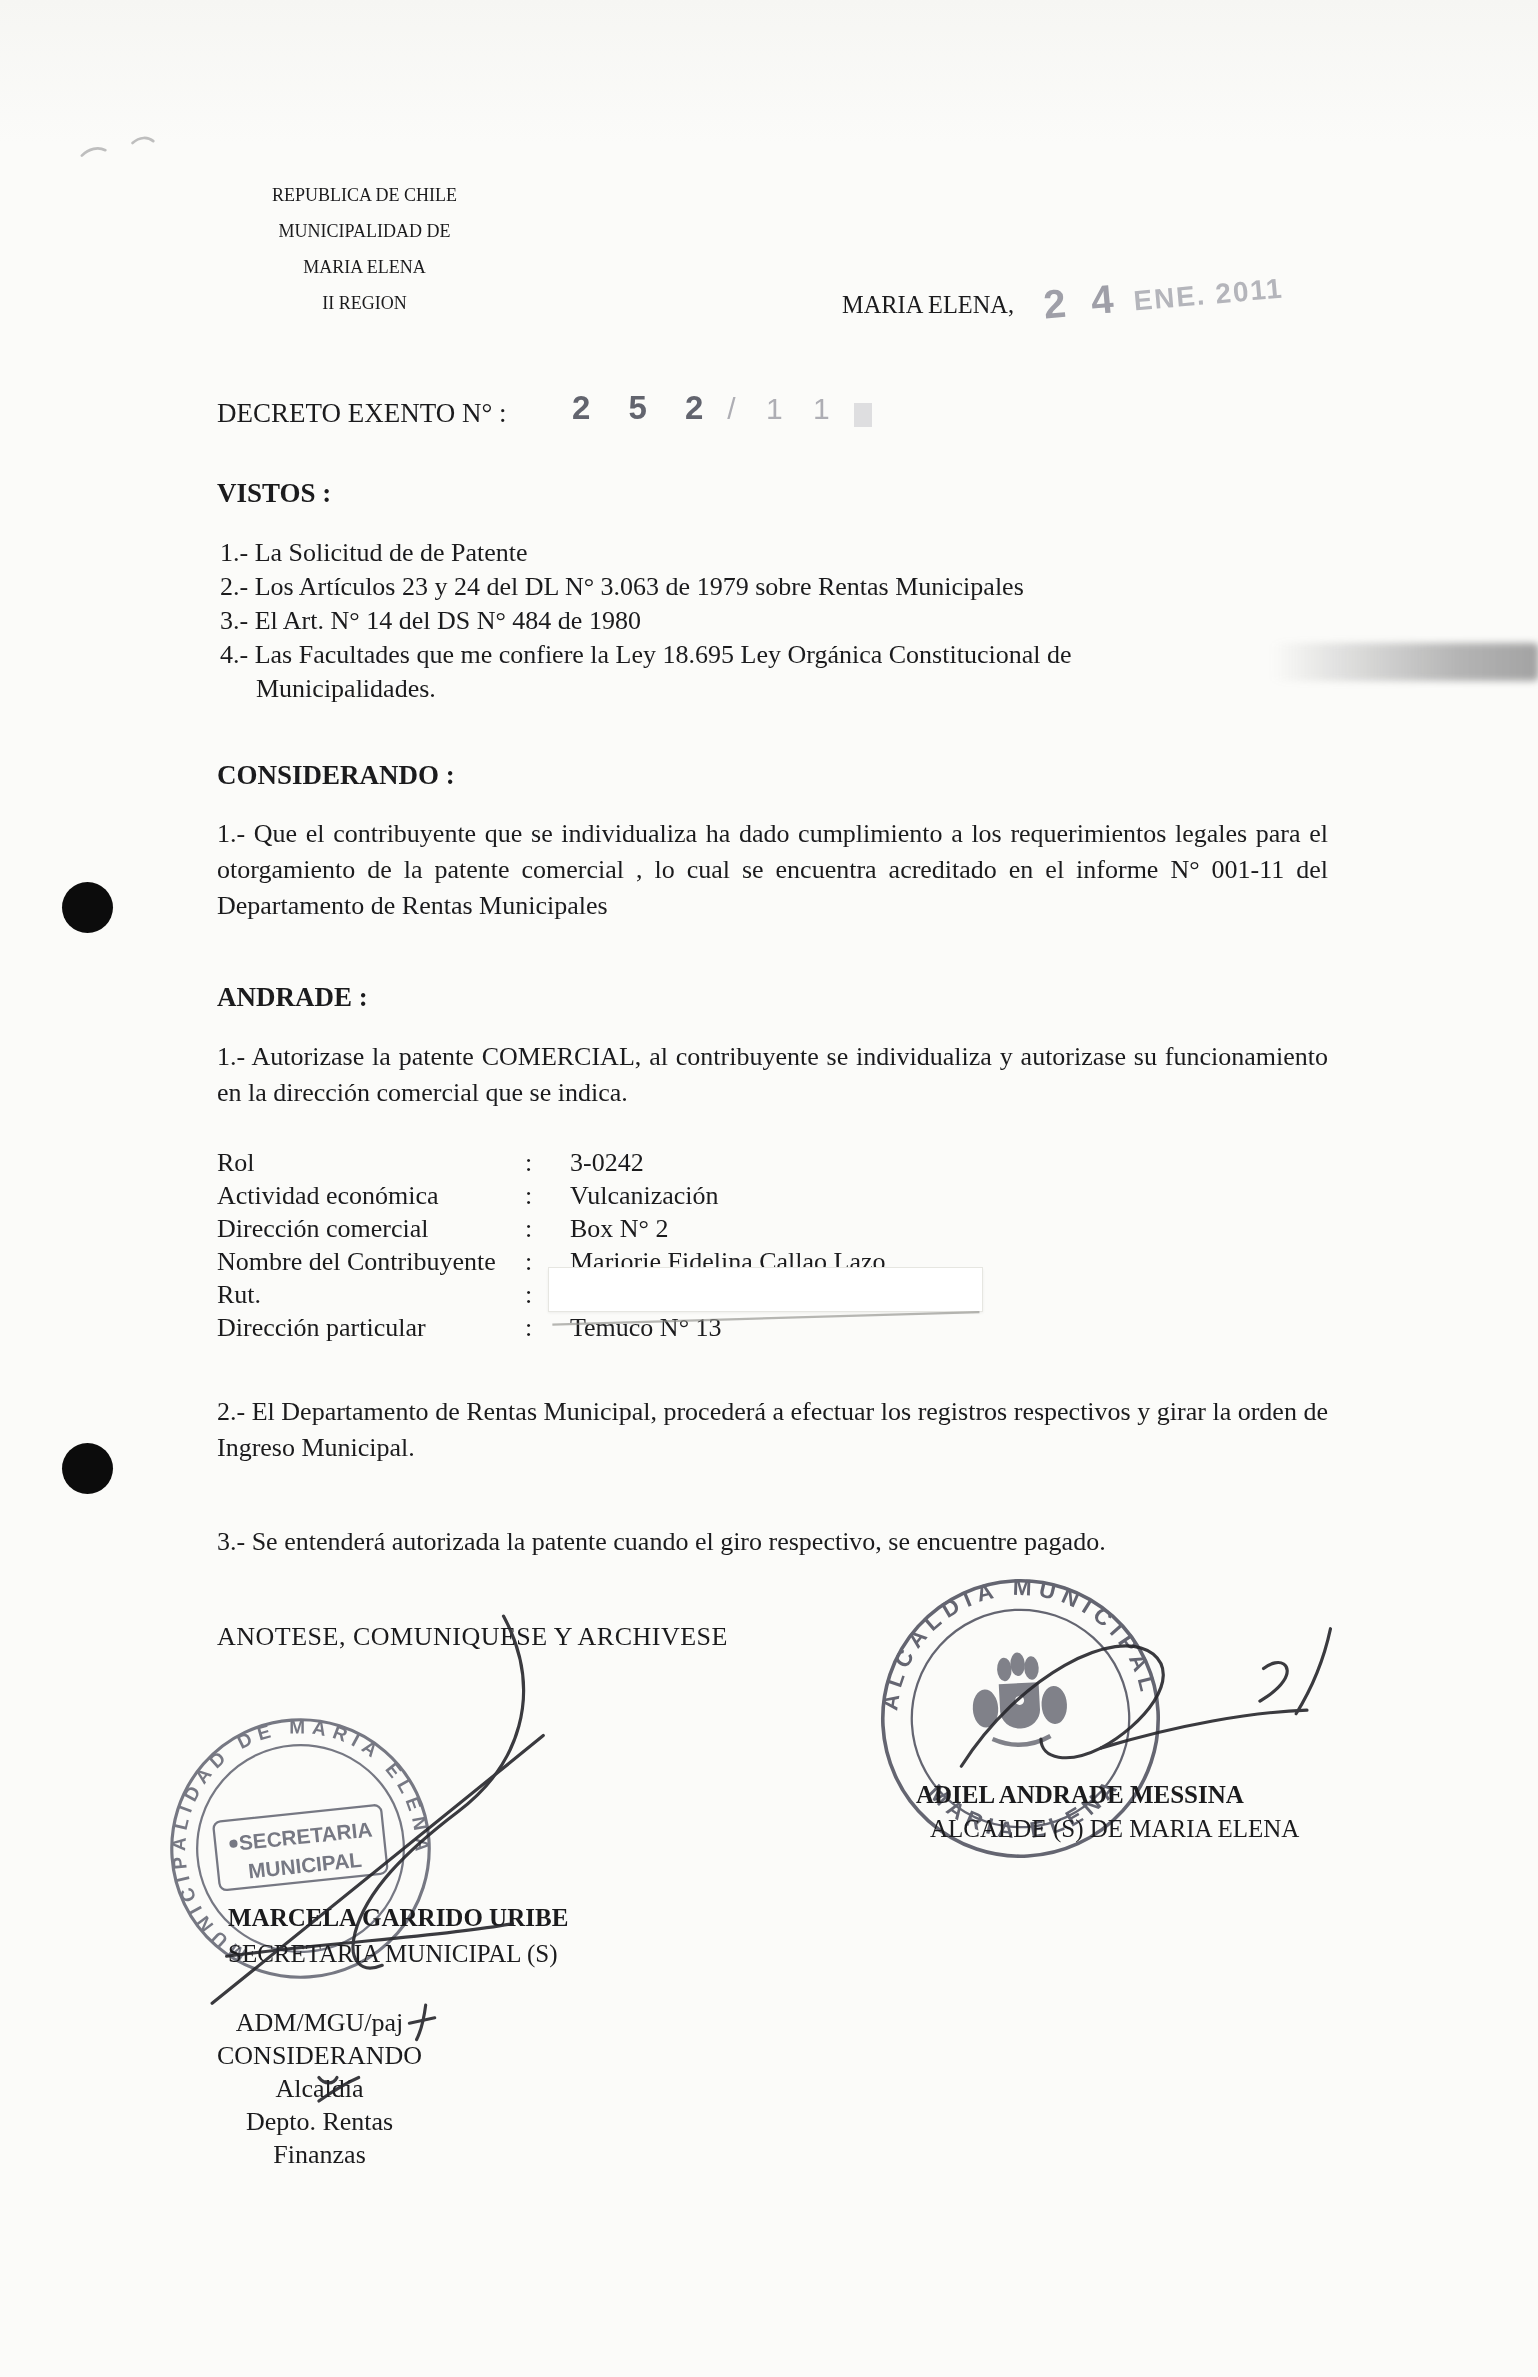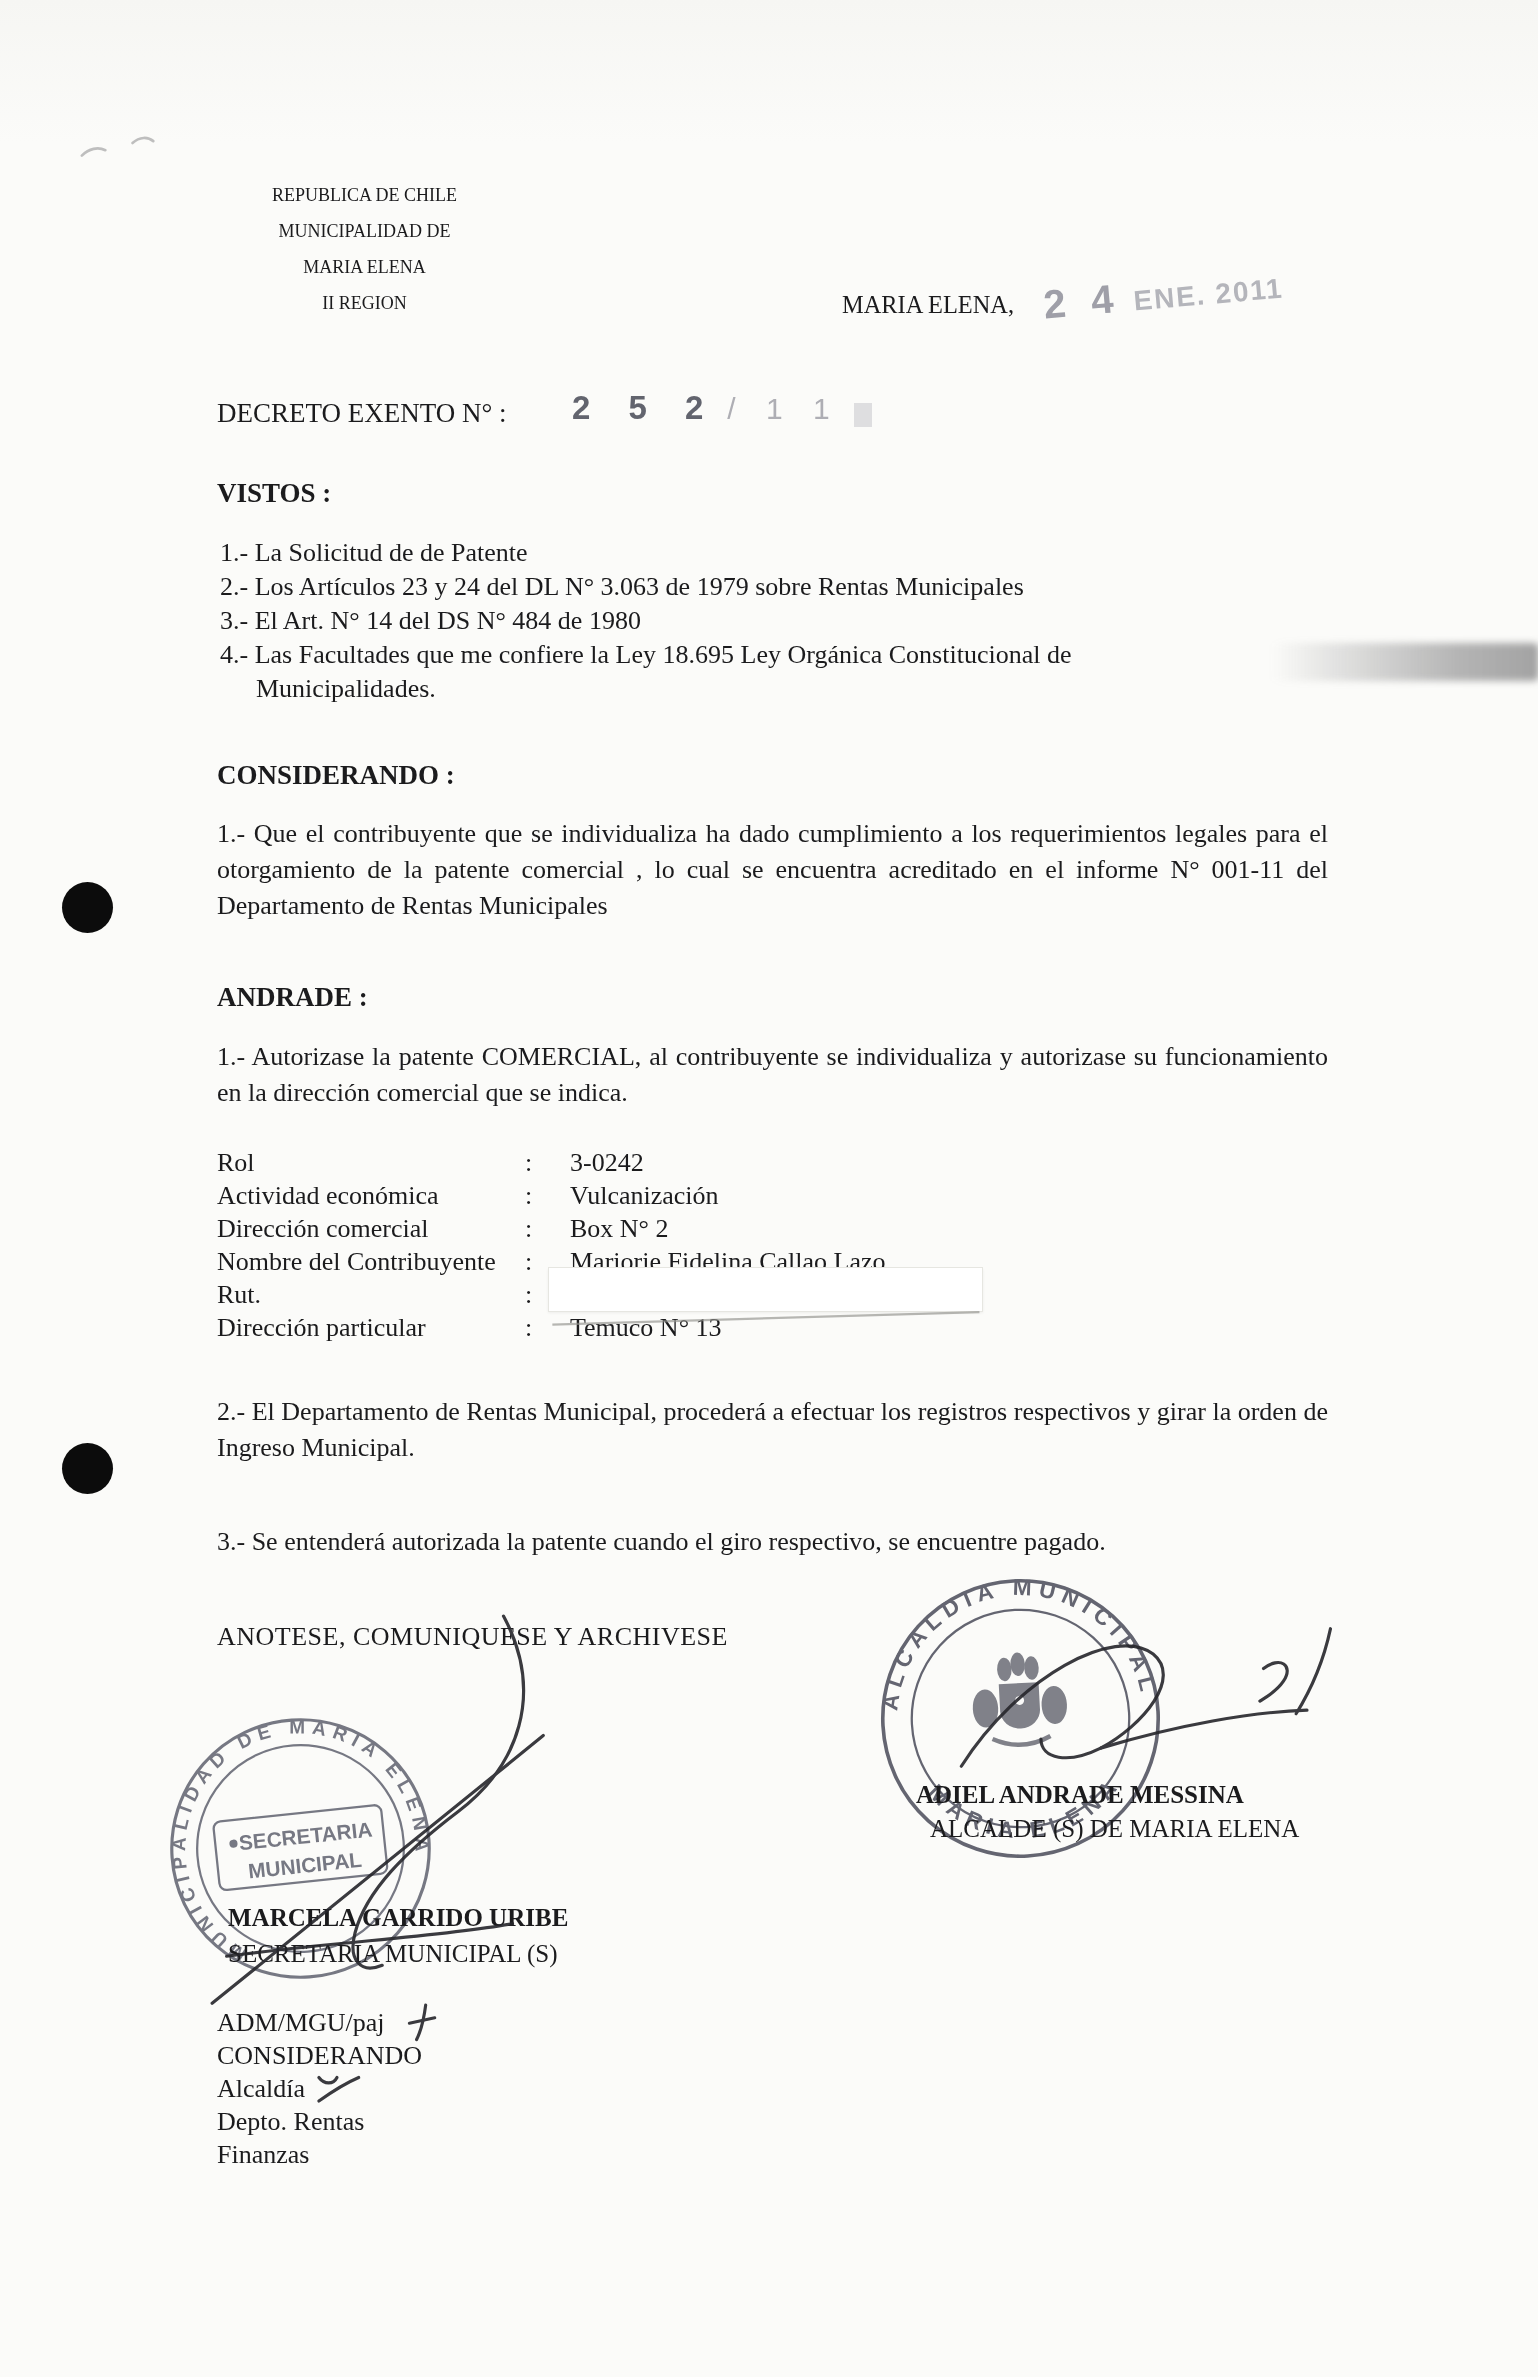--- a/index.html
+++ b/index.html
@@ -39,21 +39,21 @@
   .vistos-item { padding-left:36px; text-indent:-36px; }
   .fields { left:217px; top:1148px; font-size:26px; }
   .field-row { display:grid; grid-template-columns: 308px 45px auto; height:33px; align-items:baseline; }
   .whiteout {
     left:548px; top:1267px; width:433px; height:43px;
     background:#ffffff; border:0.9px solid #e6e6e1;
     box-shadow: 0 1.8px 2.7px rgba(0,0,0,0.06);
   }
   .closing-line { left:217px; top:1622px; font-size:26px; letter-spacing:0.5px; }
   .name-line { font-size:25px; }
-  .footer-block { left:217px; top:2006px; font-size:26px; line-height:33px; }
+  .footer-block { left:217px; top:2006px; font-size:26px; line-height:33px;text-align:center; }
   .punch-dot { width:51px; height:51px; border-radius:50%; background:#0c0c0c; }
   .smudge {
     left:1271px; top:643px; width:268px; height:38px;
     background: linear-gradient(90deg, rgba(140,140,140,0) 0%, rgba(110,110,112,0.5) 70%, rgba(90,90,92,0.55) 100%);
     filter: blur(3.6px); border-radius:5.4px;
   }
   .stamp-svg text { font-family:"Liberation Sans", sans-serif; }
   .overlay { left:0; top:0; pointer-events:none; }
 </style>
 </head>

